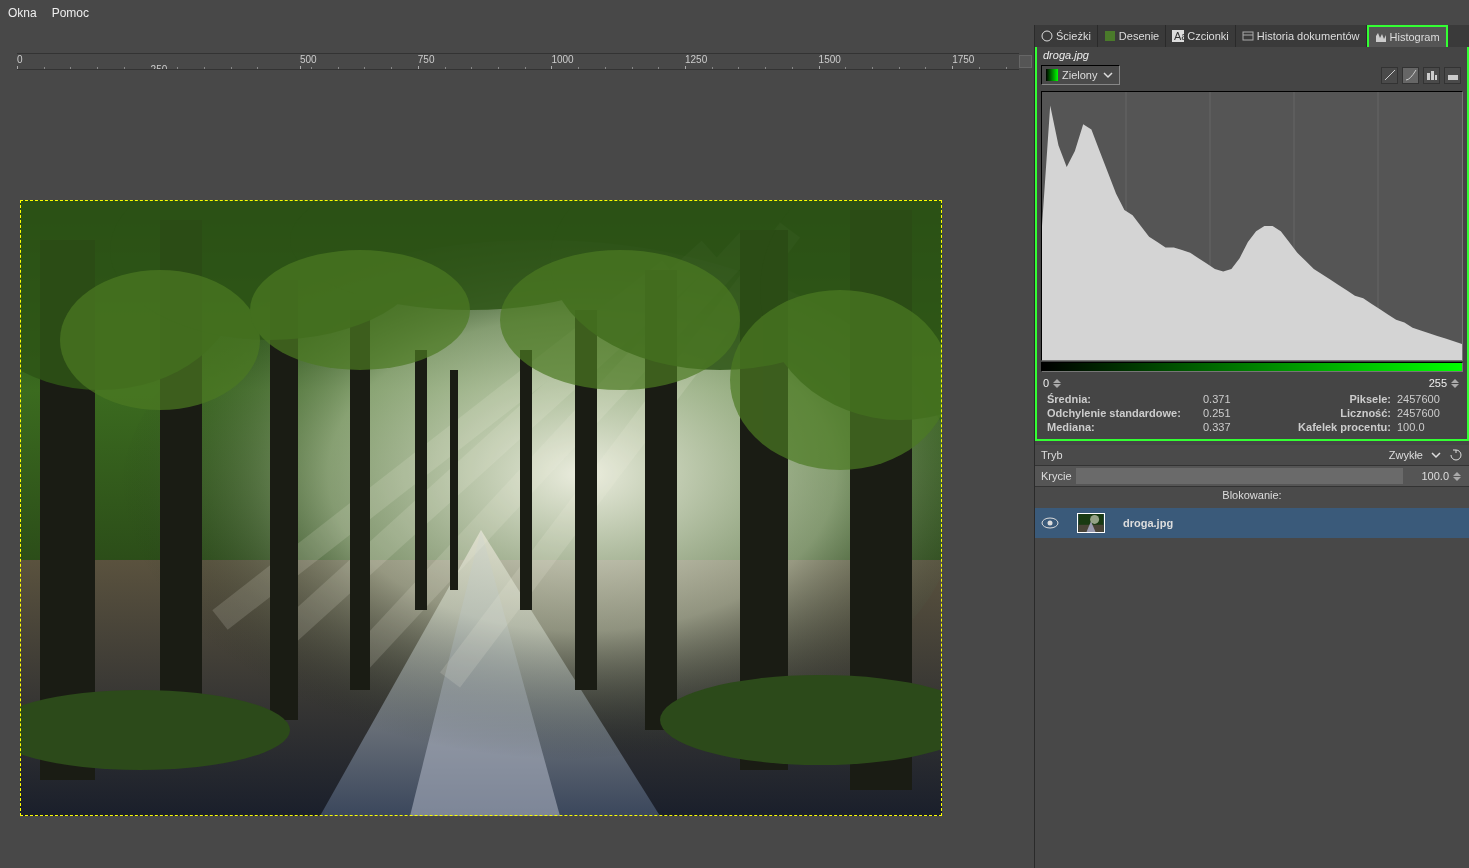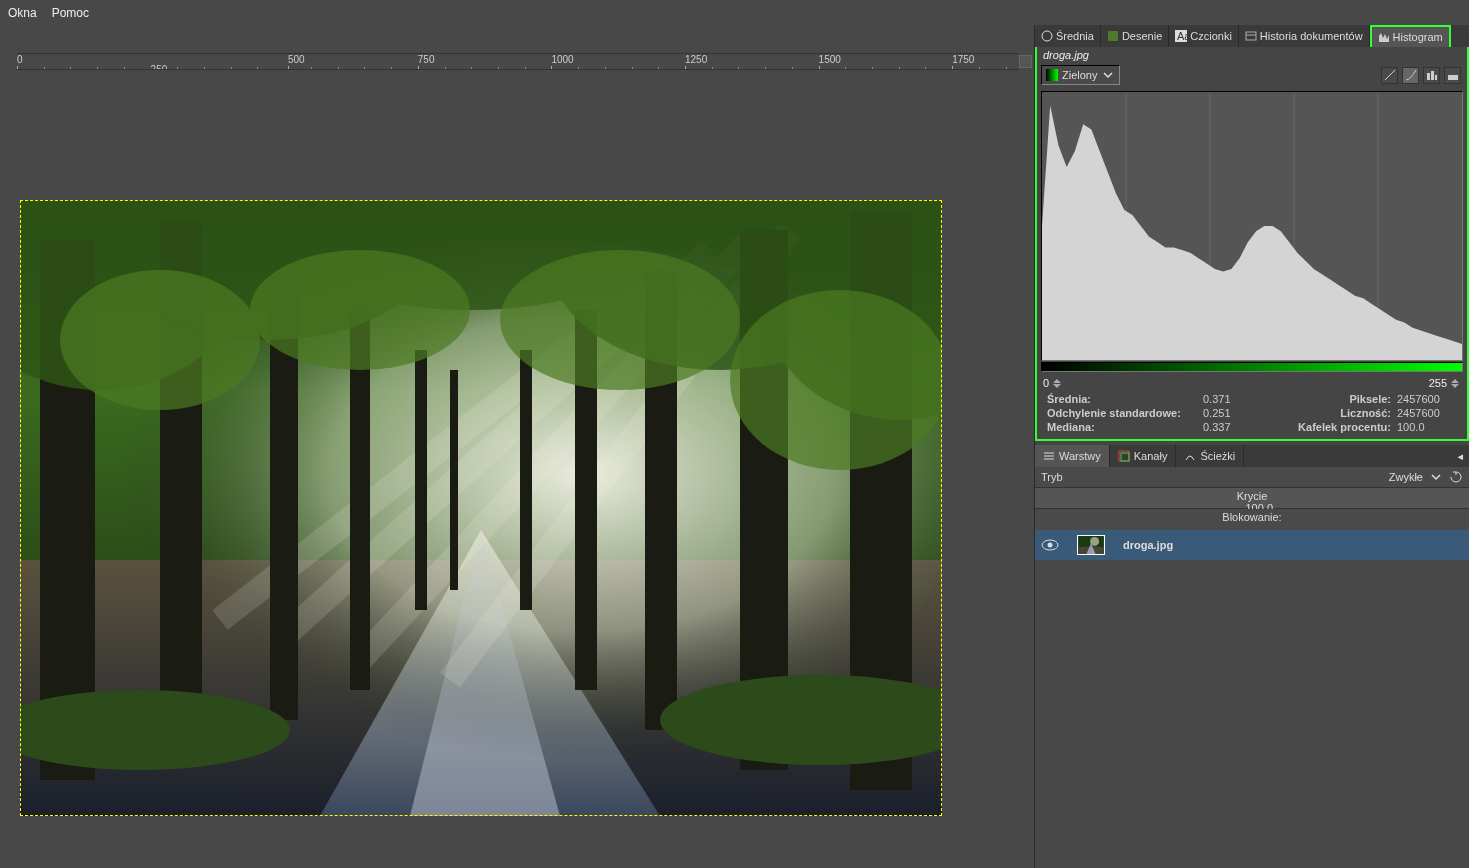--- a/index.html
+++ b/index.html
@@ -58,21 +58,21 @@
 .layers-dock { flex:1; display:flex; flex-direction:column; margin-top:4px; }
 .ltab-row { display:flex; height:22px; background:#3a3a3a; align-items:center; }
 .ltab { display:flex; align-items:center; gap:4px; padding:0 8px; height:100%; border-right:1px solid #2a2a2a; background:#3a3a3a; }
 .ltab.active { background:#555; }
 .ltab-arrow { margin-left:auto; padding:0 6px; }
 
 .mode-row, .opacity-row, .lock-row { display:flex; align-items:center; padding:2px 6px; background:#4a4a4a; height:21px; }
 .mode-row { border-bottom:1px solid #333; }
 .mode-row .lbl { flex:1; }
 .mode-val { display:flex; align-items:center; gap:6px; }
-.opacity-row { border-bottom:1px solid #333; background:#555;flex-direction:column; }
+.opacity-row { border-bottom:1px solid #333; background:#555; }
 .opacity-row .lbl {}
 .opacity-row .track { flex:1; height:16px; margin:0 4px; background:#6a6a6a; position:relative; }
 .opacity-row .val { width:42px; text-align:right; }
 .lock-row { gap:10px;flex-direction:column; }
 .lock-row .ico { width:14px; height:14px; }
 .checker { width:14px; height:14px; background:repeating-conic-gradient(#999 0 25%, #666 0 50%) 0 0/7px 7px; }
 
 .layer-list { flex:1; background:#484848; }
 .layer-item { display:flex; align-items:center; height:30px; background:#3a5a7a; padding:0 6px; gap:18px; }
 .eye { width:18px; height:12px; }
@@ -96,21 +96,21 @@
         <div class="tick" style="left: 0px;">0</div>
         <div class="ruler-mini" style="left: 26.72px; top: 13px;"></div>
         <div class="ruler-mini" style="left: 53.44px; top: 13px;"></div>
         <div class="ruler-mini" style="left: 80.16px; top: 13px;"></div>
         <div class="ruler-mini" style="left: 106.88px; top: 13px;"></div>
         <div class="tick" style="left: 133.6px; margin-top: 10px;">250</div>
         <div class="ruler-mini" style="left: 160.32px; top: 13px;"></div>
         <div class="ruler-mini" style="left: 187.04px; top: 13px;"></div>
         <div class="ruler-mini" style="left: 213.76px; top: 13px;"></div>
         <div class="ruler-mini" style="left: 240.48px; top: 13px;"></div>
-        <div class="tick" style="left: 271px;">500</div>
+        <div class="tick" style="left: 283px;">500</div>
         <div class="ruler-mini" style="left: 293.92px; top: 13px;"></div>
         <div class="ruler-mini" style="left: 320.64px; top: 13px;"></div>
         <div class="ruler-mini" style="left: 347.36px; top: 13px;"></div>
         <div class="ruler-mini" style="left: 374.08px; top: 13px;"></div>
         <div class="tick" style="left: 400.8px;">750</div>
         <div class="ruler-mini" style="left: 427.52px; top: 13px;"></div>
         <div class="ruler-mini" style="left: 454.24px; top: 13px;"></div>
         <div class="ruler-mini" style="left: 480.96px; top: 13px;"></div>
         <div class="ruler-mini" style="left: 507.68px; top: 13px;"></div>
         <div class="tick" style="left: 534.4px;">1000</div>
@@ -205,21 +205,21 @@
       <div class="image-sel"></div>
     </div>
   </div>
 
   <div class="dock">
     <div class="tab-row">
       <div class="tab">
         <svg class="ico" viewBox="0 0 12 12">
             <circle cx="6" cy="6" r="5" fill="none" stroke="#ddd"></circle>
           </svg>
-        <span>Średnia</span>
+        <span>Ścieżki</span>
       </div>
       <div class="tab">
         <svg class="ico" viewBox="0 0 12 12">
             <rect x="1" y="1" width="10" height="10" fill="#4a7a2a"></rect>
           </svg>
         <span>Desenie</span>
       </div>
       <div class="tab">
         <svg class="ico" viewBox="0 0 12 12">
             <rect width="12" height="12" fill="#ddd"></rect>
@@ -314,42 +314,20 @@
         <span>2457600</span>
 
         <span class="l">Mediana:</span>
         <span>0.337</span>
         <span class="l2">Kafelek procentu:</span>
         <span>100.0</span>
       </div>
     </div>
 
     <div class="layers-dock">
-      <div class="ltab-row">
-        <div class="ltab active">
-          <svg width="12" height="12" viewBox="0 0 12 12">
-              <path d="M1 3h10M1 6h10M1 9h10" stroke="#ddd"></path>
-            </svg>
-          <span>Warstwy</span>
-        </div>
-        <div class="ltab">
-          <svg width="12" height="12" viewBox="0 0 12 12">
-              <rect x="1" y="1" width="10" height="10" fill="none" stroke="#c44"></rect>
-              <rect x="3" y="3" width="8" height="8" fill="none" stroke="#4c4"></rect>
-            </svg>
-          <span>Kanały</span>
-        </div>
-        <div class="ltab">
-          <svg width="12" height="12" viewBox="0 0 12 12">
-              <path d="M2 10 Q6 2 10 10" fill="none" stroke="#ddd"></path>
-            </svg>
-          <span>Ścieżki</span>
-        </div>
-        <div class="ltab-arrow">◂</div>
-      </div>
 
       <div class="mode-row">
         <span class="lbl">Tryb</span>
         <div class="mode-val">
           <span>Zwykłe</span>
           <svg class="chev" viewBox="0 0 14 14">
               <path d="M3 5 L7 9 L11 5" fill="none" stroke="#ddd" stroke-width="1.5"></path>
             </svg>
           <svg width="14" height="14" viewBox="0 0 14 14">
               <path d="M7 2 A5 5 0 1 1 2 7" fill="none" stroke="#ddd"></path>

